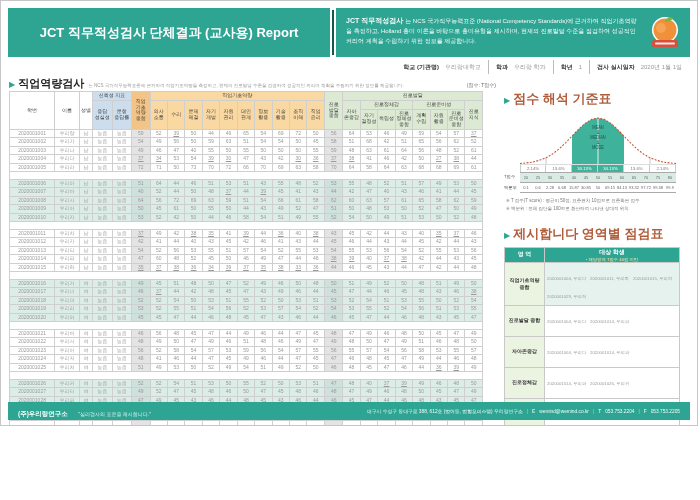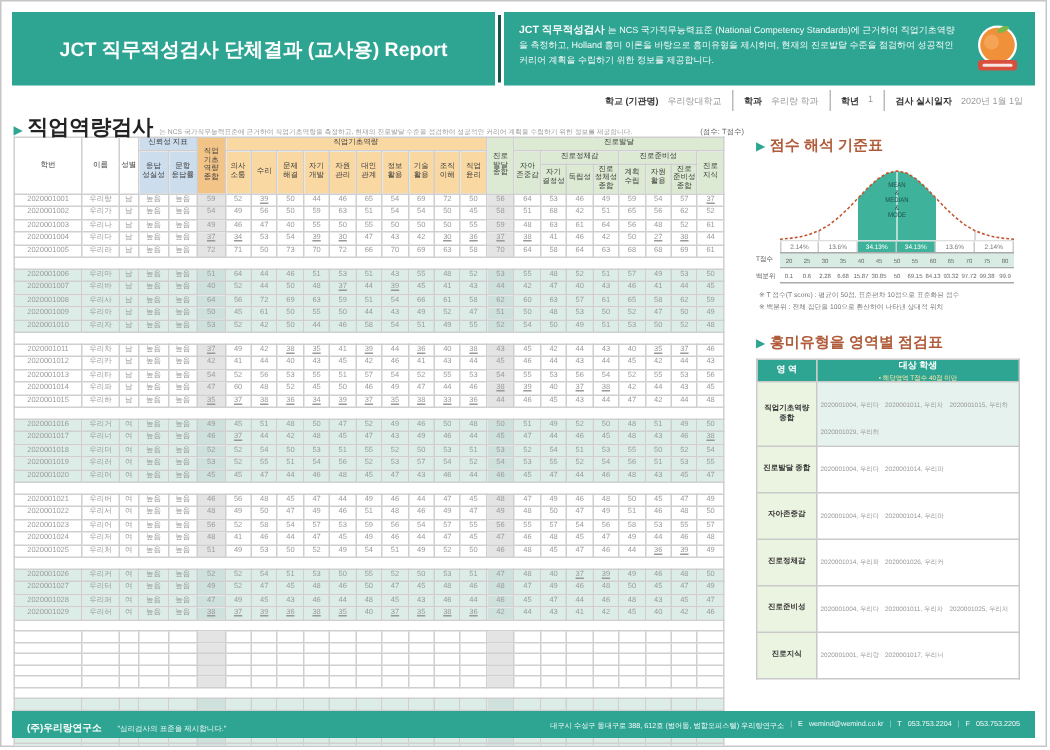--- a/index.html
+++ b/index.html
@@ -1,17 +1,17 @@
 <!DOCTYPE html>
 <html><head>
 <meta charset="utf-8">
 <style>
   * { margin:0; padding:0; box-sizing:border-box; }
   html,body { width:700px; height:500px; background:#fff; font-family:"Liberation Sans","DejaVu Sans",sans-serif; }
-  #page { position:relative; width:698px; height:498px; border:1px solid #c6c6c6; background:#fff; overflow:hidden; }
+  #page { position:relative; width:698px; height:426px; border:1px solid #c6c6c6; background:#fff; overflow:hidden; }
 
   
   .hdr { display:flex; margin:7px 7px 0 7px; height:49px; }
   .hdr-left { width:322px; background:#2ea493; color:#fff; display:flex; flex-direction:column; justify-content:center; align-items:center; }
   .hdr-left .t1 { font-size:13px; font-weight:bold; letter-spacing:0; }
   .hdr-left .t2 { font-size:8px; margin-top:3px; opacity:.95; }
   .hdr-gap { width:6px; background:#fff; position:relative; }
   .hdr-gap .rule { position:absolute; left:2px; top:2px; bottom:2px; width:2px; background:#11574c; }
   .hdr-right { flex:1; background:#2ea493; color:#fff; position:relative; padding:7px 48px 5px 10px; }
   .hdr-right .desc { font-size:6px; line-height:1.65; opacity:.96; }
@@ -25,41 +25,41 @@
   .infobar .lbl { font-size:6px; font-weight:bold; color:#333; margin-right:6px; white-space:nowrap; }
   .infobar .val { font-size:6px; color:#999; white-space:nowrap; }
 
   
   .main { display:flex; padding:2px 6px 0 8px; }
   .left { width:487px; }
   .right { flex:1; padding:14px 2px 0 8px; }
 
   .sec-title { display:flex; align-items:baseline; height:14px; }
   .arrow { color:#2ea493; font-size:8px; margin-right:3px; }
-  .sec-title .big { font-size:14px; font-weight:bold; color:#222; margin-right:4px; }
+  .sec-title .big { font-size:11px; font-weight:bold; color:#222; margin-right:4px; }
   .sec-title .small { font-size:4.5px; color:#999; flex:1; }
   .sec-title .unit { font-size:5px; color:#666; margin-left:4px; white-space:nowrap; }
 
   #main-table { border-collapse:collapse; table-layout:fixed; width:474px; margin-top:1px; }
   #main-table th, #main-table td { border:1px solid #cfcfcf; font-weight:normal; overflow:hidden; }
   #main-table th { font-size:5px; color:#3a3a3a; text-align:center; white-space:pre-line; line-height:1.15; padding:1px 0; }
   .h-blue { background:#ccdded; }
   .h-orange { background:#fad8a2; }
   .h-orange2 { background:#f3c488; }
   .h-green { background:#dcead3; }
   #main-table td { font-size:5px; color:#9a9a9a; text-align:center; height:7.5px; line-height:7.5px; white-space:nowrap; }
   tbody.g-teal td { background:#dcede8; }
   td.col-shade { background:#e4e4e4 !important; }
   tbody.g-teal td.col-shade { background:#cfe1dc !important; }
   td.low { text-decoration:underline; }
   tbody.sp td { border-left:none; border-right:none; height:3px; background:#fff; }
 
   
   .rtitle { display:flex; align-items:baseline; margin-bottom:4px; }
-  .rtitle .txt { font-size:10px; font-weight:bold; color:#b05c3a; }
+  .rtitle .txt { font-size:13px; font-weight:bold; color:#b05c3a; }
   .chart { width:174px; }
   .chart svg { display:block; margin-left:16px; }
   .band { display:flex; margin-left:16px; width:156px; border-top:1px solid #ddd; }
   .band .pc { width:26px; font-size:4.3px; color:#777; text-align:center; line-height:7px; height:7px; border-right:1px solid #ccc; background:#fff; }
   .band .pc:first-child { border-left:1px solid #ccc; }
   .band .pc.teal { background:#3fb29b; color:#fff; }
   .tickrow { display:flex; align-items:stretch; width:172px; }
   .tickrow .rl { width:16px; font-size:4.3px; color:#555; line-height:9px; text-align:left; }
   .tickrow .cells { display:flex; width:156px; border-top:1px solid #aaa; border-bottom:1px solid #aaa; }
   .tickrow.t .cells { background:#d9ece4; }
@@ -1402,21 +1402,21 @@
         </div>
         <div class="chart-notes" id="chart-notes">
             <div>※ T 점수(T score) : 평균이 50점, 표준편차 10점으로 표준화된 점수</div>
             <div>※ 백분위 : 전체 집단을 100으로 환산하여 나타낸 상대적 위치</div>
           </div>
       </div>
 
       <div class="checklist-wrap">
         <div class="rtitle">
           <span class="arrow">▶</span>
-          <span class="txt">흥미유형을 영역별 점검표</span>
+          <span class="txt">제시합니다 영역별 점검표</span>
         </div>
         <table id="checklist">
           <thead>
             <tr>
               <th class="area-h">영 역</th>
               <th>
                 <div class="t">대상 학생</div>
                 <div class="s">• 해당영역 T점수 40점 미만</div>
               </th>
             </tr>

